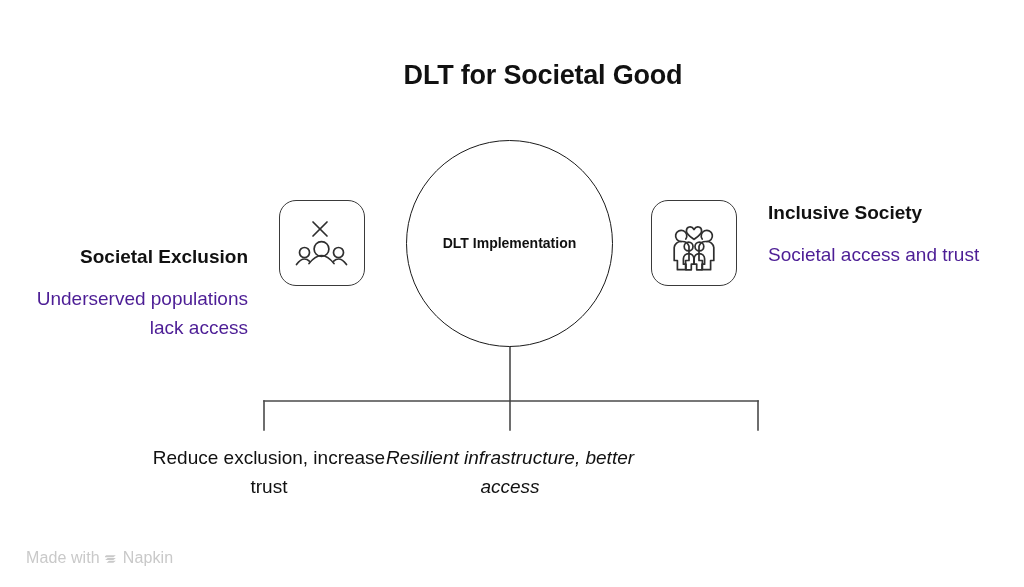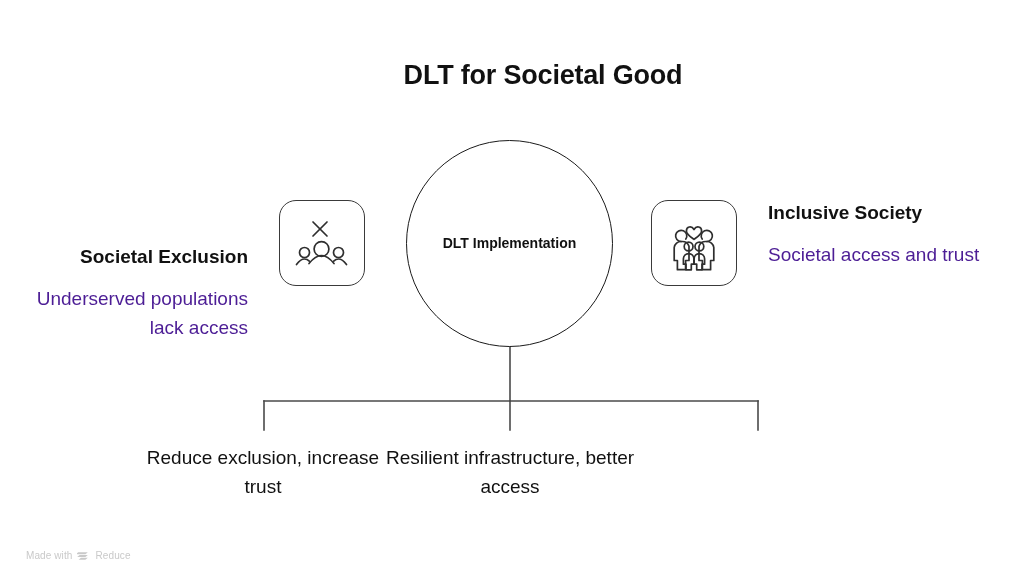--- a/index.html
+++ b/index.html
@@ -109,33 +109,33 @@
   
   .outcome {
     position: absolute;
     top: 443px;
     width: 250px;
     text-align: center;
     font-size: 19px;
     line-height: 1.55;
     color: #111111;
   }
-  #outcome-0 { left: 138px; }
-  #outcome-1 { left: 385px; }
+  #outcome-0 { left: 144px; }
+  #outcome-1 { left: 385px; font-style: italic; }
   #outcome-2 { left: 633px; }
 
   
   #watermark {
     position: absolute;
     left: 26px;
     top: 549px;
     display: flex;
     align-items: center;
     gap: 5px;
-    font-size: 10px;
+    font-size: 16px;
     color: #c9c9c9;
     letter-spacing: 0.1px;
   }
   #watermark svg { display: block; }
 </style>
 </head>
 <body>
 
 <div id="canvas">
 
@@ -206,16 +206,16 @@
 
   <div id="watermark">
     <span>Made with</span>
     <svg width="13" height="13" viewBox="0 0 13 13">
       <g fill="#c9c9c9">
         <path d="M1.2 3.2 h9.6 l-2.4 2.0 h-9.6 z"></path>
         <path d="M2.6 6.0 h8.2 l-2.4 2.0 h-8.2 z"></path>
         <path d="M4.0 8.8 h6.8 l-2.4 2.0 h-6.8 z"></path>
       </g>
     </svg>
-    <span>Reduce</span>
+    <span>Napkin</span>
   </div>
 
 </div>
 
 </body></html>

